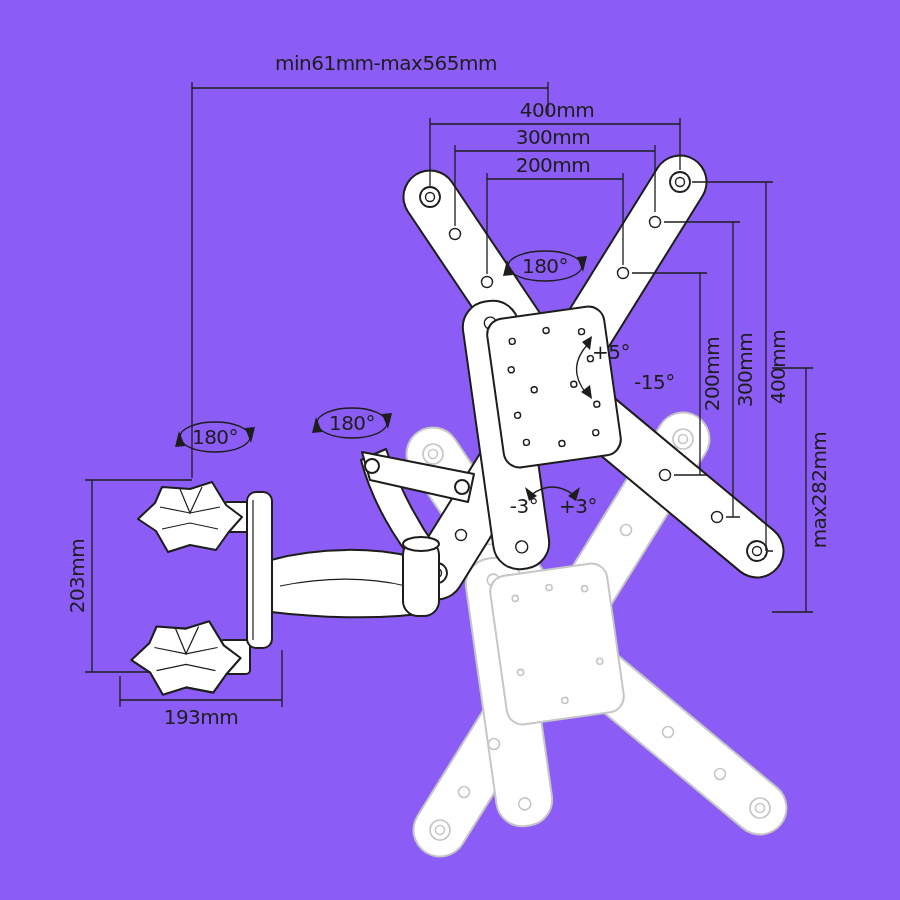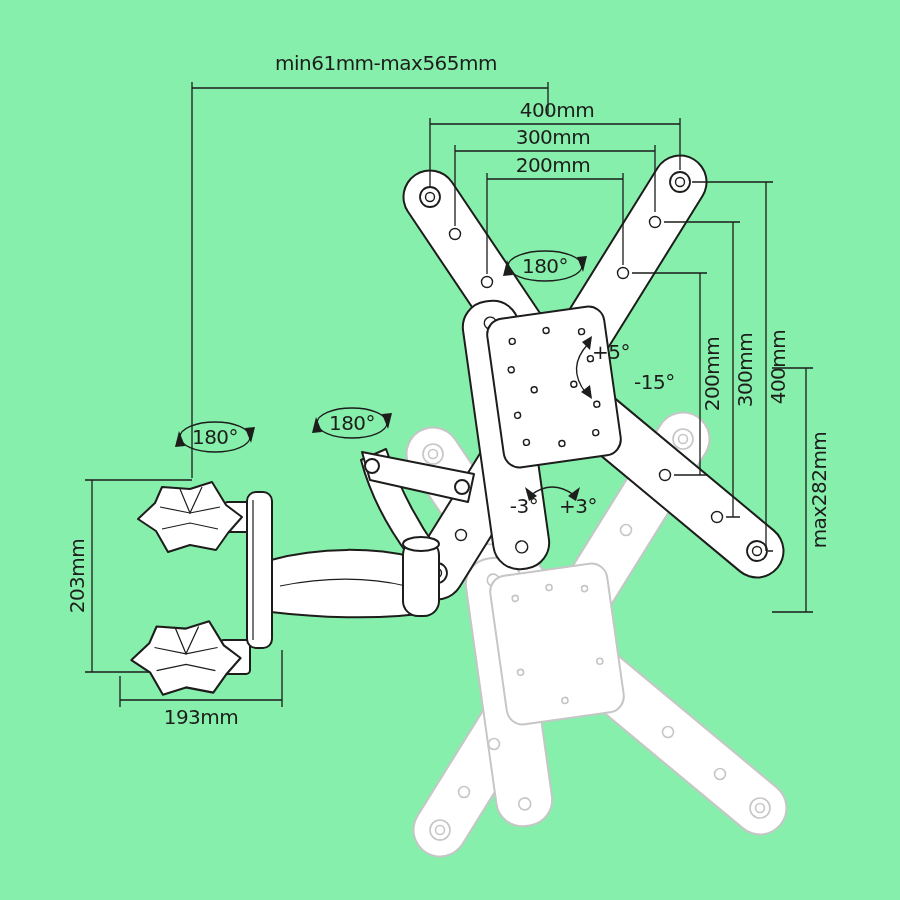--- a/index.html
+++ b/index.html
@@ -1,16 +1,16 @@
 <!DOCTYPE html>
 <html><head>
 <meta charset="utf-8">
 <style>
   html,body{margin:0;padding:0;background:#fff;}
-  .stage{position:relative;width:900px;height:900px;background:#86efac;overflow:hidden;}
+  .stage{position:relative;width:900px;height:900px;background:#8b5cf6;overflow:hidden;}
   svg{display:block;}
   .part{fill:#fff;stroke:#1d1d1b;stroke-width:2;stroke-linejoin:round;}
   .thin{fill:none;stroke:#1d1d1b;stroke-width:1.2;}
   .dim{fill:none;stroke:#1d1d1b;stroke-width:1.3;}
   .hole{fill:#fff;stroke:#1d1d1b;stroke-width:1.8;}
   .shole{fill:#fff;stroke:#1d1d1b;stroke-width:1.4;}
   .arrow{fill:#1d1d1b;stroke:none;}
   .gpart{fill:#fff;stroke:#c6c6c6;stroke-width:2;stroke-linejoin:round;}
   .ghole{fill:#fff;stroke:#c6c6c6;stroke-width:1.6;}
   .lbl{font-family:"DejaVu Sans",sans-serif;font-size:20px;letter-spacing:-0.5px;fill:#1d1d1b;}

